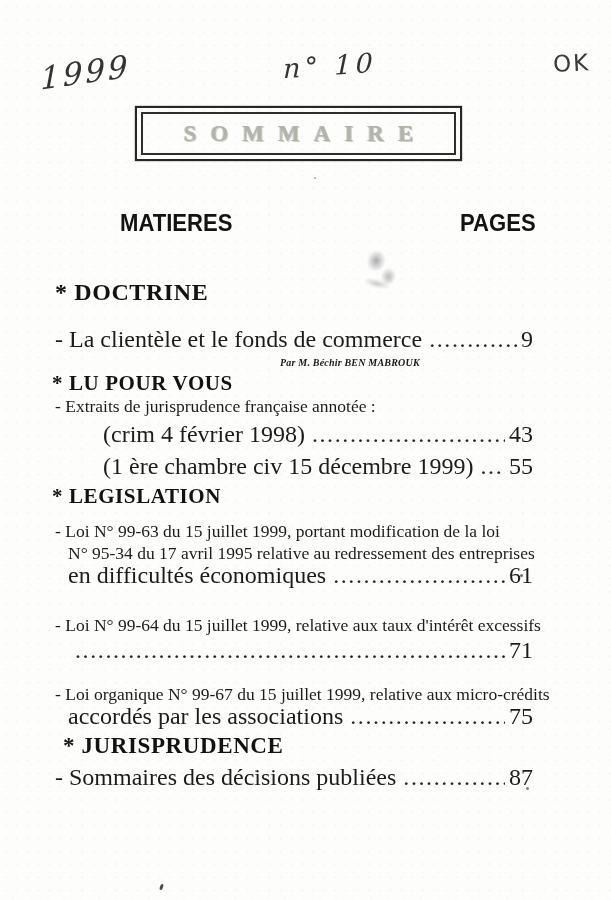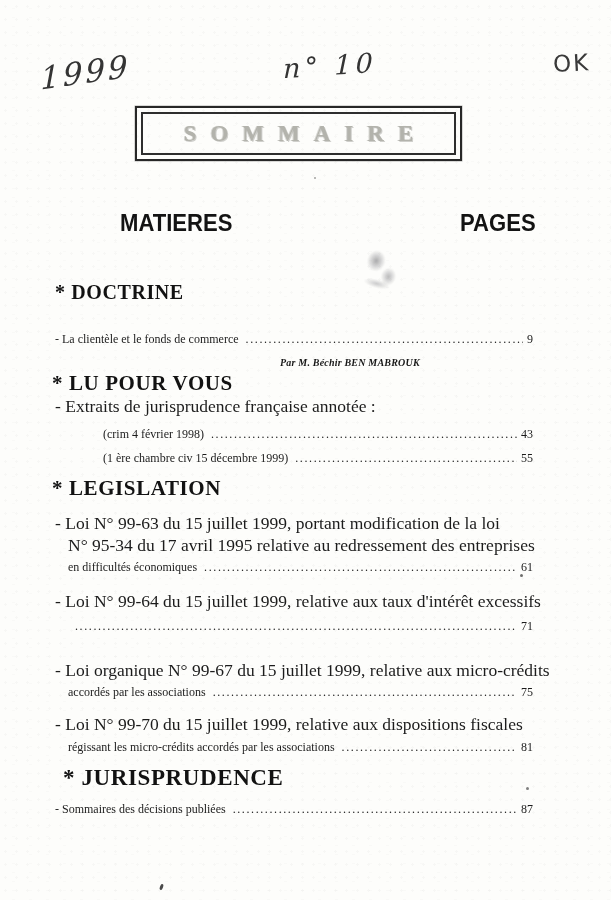--- a/index.html
+++ b/index.html
@@ -53,40 +53,40 @@
       radial-gradient(ellipse 13px 15px at 32% 38%, rgba(55,55,62,.42), transparent 72%),
       radial-gradient(ellipse 11px 13px at 66% 66%, rgba(55,55,62,.34), transparent 70%),
       radial-gradient(ellipse 18px 6px  at 45% 88%, rgba(55,55,62,.25), transparent 75%);
     filter:blur(.5px); transform:rotate(14deg);
   }
 
   
   .content { position:absolute; left:55px; top:282px; width:478px; }
 
   .sec-heading { font-weight:bold; color:#121212; letter-spacing:.6px; white-space:nowrap; }
-  .h-doctrine  { font-size:20px; line-height:21px; }
+  .h-doctrine  { font-size:24px; line-height:21px; }
   .h-lpv       { font-size:21px;   line-height:23px; margin:4px 0 1px -3px; }
   .h-legis     { font-size:21px;   line-height:24px; margin:8px 0 12px -3px; }
   .h-juris     { font-size:23px;   line-height:24px; margin:7px 0 9px 8px; }
 
-  .row  { display:flex; align-items:center; font-size:12px; white-space:nowrap; }
+  .row  { display:flex; align-items:center; font-size:24px; white-space:nowrap; }
   .line { font-size:17.5px; white-space:nowrap; }
   .dots { flex:1 1 auto; overflow:hidden; white-space:nowrap; margin:0 4px 0 7px; letter-spacing:1.6px; color:#232323; }
   .dots::after { content:"......................................................................................................................................................"; }
   .pagenum { flex:0 0 auto; }
 
   .r-clientele { margin-top:27px; line-height:19px; }
   .byline { margin:8px 0 0 225px; font-weight:bold; font-style:italic; font-size:10px; letter-spacing:.2px; color:#181818; }
   .r-extraits { line-height:20px; }
   .r-crim     { margin-top:8px;  line-height:20px; padding-left:48px; }
-  .r-chambre  { margin-top:4px;  line-height:20px; padding-left:48px; }
+  .r-chambre  { margin-top:12px;  line-height:20px; padding-left:48px; }
 
   .law      { }
   .law .line, .law .row { line-height:22px; }
-  .law2 { margin-top:11px; } .law2 .line, .law2 .row { line-height:25px; }
+  .law2 { margin-top:27px; } .law2 .line, .law2 .row { line-height:25px; }
   .law3 { margin-top:20px; }
   .law4 { margin-top:10px; } .law4 .line, .law4 .row { line-height:23px; }
   .hang { padding-left:13px; }
 
   .r-sommaires { line-height:20px;margin-top:7px; }
 
   
   .speck { position:absolute; background:#4a4a4a; border-radius:50%; }
   .sp1 { left:160px; top:884px; width:3px; height:6px; transform:rotate(20deg); border-radius:40%; }
   .sp2 { left:520px; top:574px; width:3px; height:3px; opacity:.8; }
@@ -165,28 +165,20 @@
 
     <div class="law law3">
       <div class="line">- Loi organique N° 99-67 du 15 juillet 1999, relative aux micro-crédits</div>
       <div class="row hang">
         <span class="entry-text">accordés par les associations</span>
         <span class="dots"></span>
         <span class="pagenum">75</span>
       </div>
     </div>
 
-    <div class="law law4">
-      <div class="line">- Loi N° 99-70 du 15 juillet 1999, relative aux dispositions fiscales</div>
-      <div class="row hang">
-        <span class="entry-text">régissant les micro-crédits accordés par les associations</span>
-        <span class="dots"></span>
-        <span class="pagenum">81</span>
-      </div>
-    </div>
 
     <div class="sec-heading h-juris">* JURISPRUDENCE</div>
 
     <div class="row r-sommaires">
       <span class="entry-text">- Sommaires des décisions publiées</span>
       <span class="dots"></span>
       <span class="pagenum">87</span>
     </div>
 
   </div>

